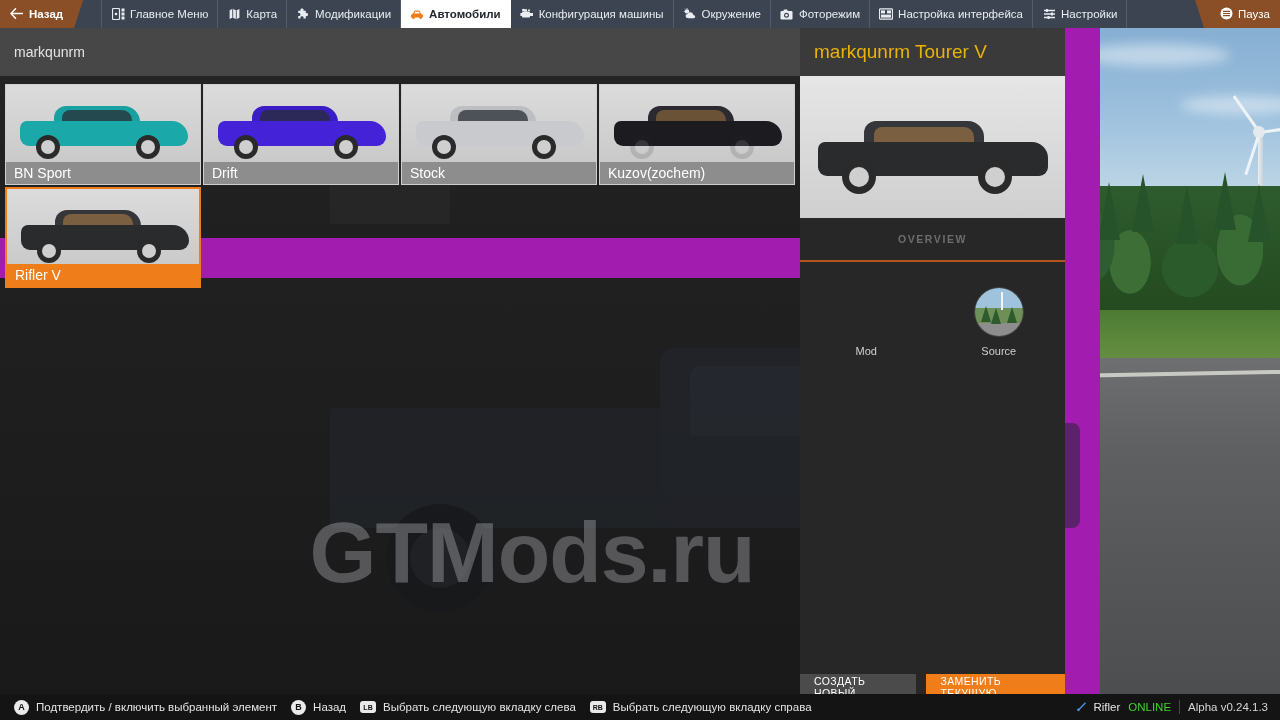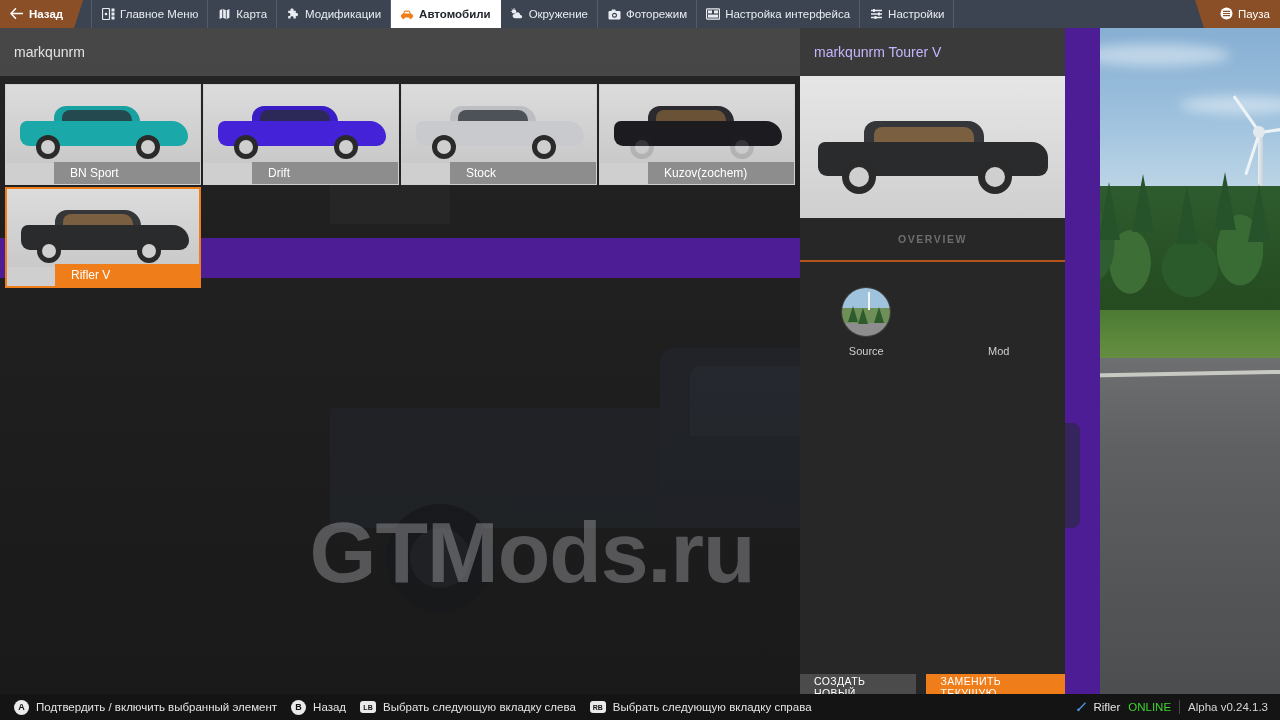--- a/index.html
+++ b/index.html
@@ -67,21 +67,21 @@
     background: #d9d9d4; transform: rotate(-1.1deg); opacity: .85;
   }
   .road-line2 {
     position: absolute; left: 1150px; top: 700px; width: 130px; height: 3px;
     background: #cfcfc9; opacity: .5;
   }
 
   
   .garage {
     position: absolute; left: 0; top: 28px; width: 1100px; height: 692px;
-    background: #4c1d95;
+    background: #a21caf;
     overflow: hidden;
   }
   .garage-wall {
     position: absolute; left: 0; top: 0; width: 1064px; height: 210px;
     background: linear-gradient(#262626, #1f1f20);
   }
   .garage-board {
     position: absolute; left: 330px; top: 150px; width: 120px; height: 46px;
     background: #2c2c2c; opacity: .55;
   }
@@ -135,21 +135,21 @@
   }
   .back-btn {
     display: flex; align-items: center; gap: 6px;
     padding: 0 14px 0 10px;
     background: #8a4f27;
     color: #fff;
     clip-path: polygon(0 0, 100% 0, calc(100% - 9px) 100%, 0 100%);
     padding-right: 20px;
     font-weight: 600;
   }
-  .topnav { display: flex; align-items: stretch; margin-left: 8px; }
+  .topnav { display: flex; align-items: stretch; margin-left: 18px; }
   .navitem {
     display: flex; align-items: center; gap: 5px;
     padding: 0 9px;
     color: #e9edf2;
     white-space: nowrap;
     border-right: 1px solid rgba(255,255,255,.13);
   }
   .navitem:first-child { border-left: 1px solid rgba(255,255,255,.13); }
   .navitem.active {
     background: #ffffff; color: #22262d; font-weight: 600;
@@ -187,21 +187,21 @@
   }
   .tile.selected { border: 2px solid #ef7d1a; }
   .tile-img {
     position: absolute; left: 0; top: 0; width: 100%; height: 78px;
     background: linear-gradient(#dcdcdc, #c9c9c9);
     overflow: hidden;
   }
   .tile-label {
     position: absolute; left: 0; bottom: 0; width: 100%; height: 22px;
     background: #8d8d8d; color: #fff;
-    font-size: 12px; display: flex; align-items: center; padding-left: 16px; margin-left: 48px;
+    font-size: 14px; display: flex; align-items: center; padding-left: 8px;
   }
   .tile.selected .tile-label { background: #ef7d1a; }
   
   .car { position: absolute; left: 14px; top: 20px; width: 168px; height: 48px; }
   .car .body {
     position: absolute; left: 0; top: 16px; width: 168px; height: 25px;
     border-radius: 7px 16px 9px 9px;
   }
   .car .roof {
     position: absolute; left: 34px; top: 1px; width: 86px; height: 20px;
@@ -224,21 +224,21 @@
 
   
   .detail {
     position: absolute; left: 800px; top: 28px; width: 265px; height: 692px;
     background: #272727;
   }
   .detail-head {
     height: 48px; background: #3a3a3a;
     display: flex; align-items: center; padding: 0 14px;
   }
-  .detail-title { color: #c4b5fd; font-size: 14px; }
+  .detail-title { color: #eab308; font-size: 19px; }
   .detail-hero {
     height: 142px;
     background: linear-gradient(#e6e6e6, #cfcfcf);
     position: relative; overflow: hidden;
   }
   .detail-hero .car { left: 18px; top: 44px; width: 230px; height: 66px; }
   .detail-hero .car .body { width: 230px; height: 34px; top: 22px; }
   .detail-hero .car .roof { left: 46px; width: 120px; height: 28px; }
   .detail-hero .car .glass { left: 56px; top: 7px; width: 100px; height: 19px; }
   .detail-hero .car .w { top: 40px; width: 34px; height: 34px; }
@@ -399,20 +399,33 @@
           <svg width="15" height="11" viewBox="0 0 15 11">
               <path d="M1 7.5 C1 5.6 2 4.8 3.2 4.6 L4.3 2.3 C4.6 1.6 5.1 1.3 5.9 1.3 H9.1 C9.9 1.3 10.4 1.6 10.7 2.3 L11.8 4.6 C13 4.8 14 5.6 14 7.5 V8.6 H1 Z" fill="#ef7d1a"></path>
               <circle cx="3.7" cy="8.9" r="1.5" fill="#ef7d1a"></circle>
               <circle cx="11.3" cy="8.9" r="1.5" fill="#ef7d1a"></circle>
               <path d="M4.6 4.4 L5.4 2.6 H9.6 L10.4 4.4 Z" fill="#ffffff"></path>
             </svg>
         </span>
         <span>Автомобили</span>
       </div>
 
+      <div class="navitem">
+        <span class="ico">
+          <svg width="14" height="12" viewBox="0 0 14 12">
+              <rect x="2" y="3.5" width="8" height="6" rx="1" fill="#e9edf2"></rect>
+              <rect x="4" y="1.2" width="3" height="2.4" fill="#e9edf2"></rect>
+              <rect x="10" y="5" width="3" height="3" fill="#e9edf2"></rect>
+              <rect x="0.4" y="5" width="2" height="3" fill="#e9edf2"></rect>
+              <circle cx="3.2" cy="2" r="1.2" fill="#e9edf2"></circle>
+              <circle cx="9" cy="2.2" r="1" fill="#e9edf2"></circle>
+            </svg>
+        </span>
+        <span>Конфигурация машины</span>
+      </div>
 
       <div class="navitem">
         <span class="ico">
           <svg width="13" height="12" viewBox="0 0 13 12">
               <circle cx="4" cy="3.4" r="2.2" fill="#e9edf2"></circle>
               <path d="M4 0.2 V1.1 M0.8 3.4 H1.7 M1.7 1.1 L2.3 1.7" stroke="#e9edf2" stroke-width="1"></path>
               <path d="M5.2 10.2 C3.6 10.2 2.6 9.2 2.6 8 C2.6 6.9 3.5 6 4.7 6 C5.1 4.9 6.1 4.2 7.3 4.2 C8.9 4.2 10.2 5.4 10.3 6.9 C11.4 7 12.2 7.8 12.2 8.7 C12.2 9.6 11.4 10.2 10.4 10.2 Z" fill="#e9edf2"></path>
             </svg>
         </span>
         <span>Окружение</span>
@@ -554,32 +567,32 @@
         <div class="w fr"></div>
       </div>
     </div>
 
     <div class="tabstrip">
       <div class="tab">OVERVIEW</div>
     </div>
 
     <div class="mods">
       <div class="mod-col">
+        <div style="width:48px;height:48px;"></div>
+        <div class="mod-label">Mod</div>
+      </div>
+      <div class="mod-col">
         <div class="mod-thumb">
           <div class="mini-turbine"></div>
           <div class="mini-tree" style="left:6px;top:18px;"></div>
           <div class="mini-tree" style="left:16px;top:20px;"></div>
           <div class="mini-tree" style="left:32px;top:19px;"></div>
         </div>
         <div class="mod-label">Source</div>
       </div>
-      <div class="mod-col">
-        <div style="width:48px;height:48px;"></div>
-        <div class="mod-label">Mod</div>
-      </div>
     </div>
 
     <div class="actions">
       <div class="btn secondary">СОЗДАТЬ НОВЫЙ</div>
       <div class="btn primary">ЗАМЕНИТЬ ТЕКУЩУЮ</div>
     </div>
   </div>
 
   <div class="bottombar">
 

